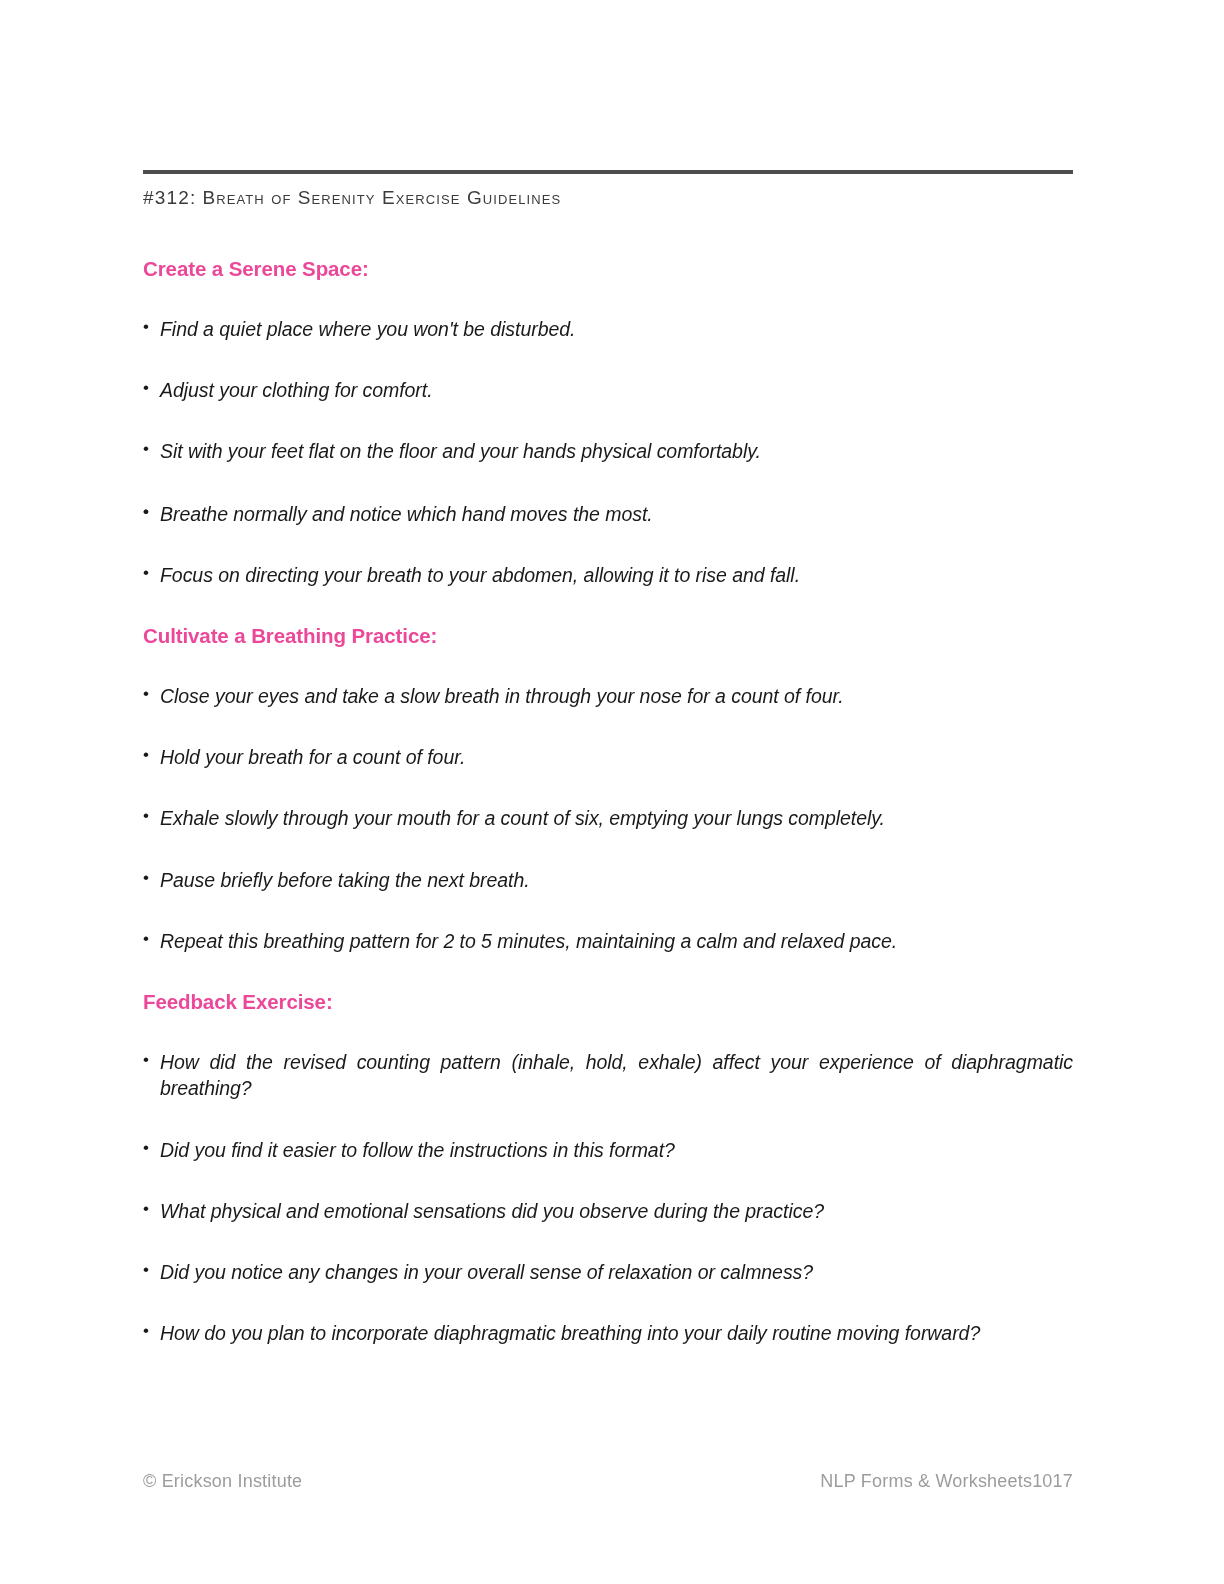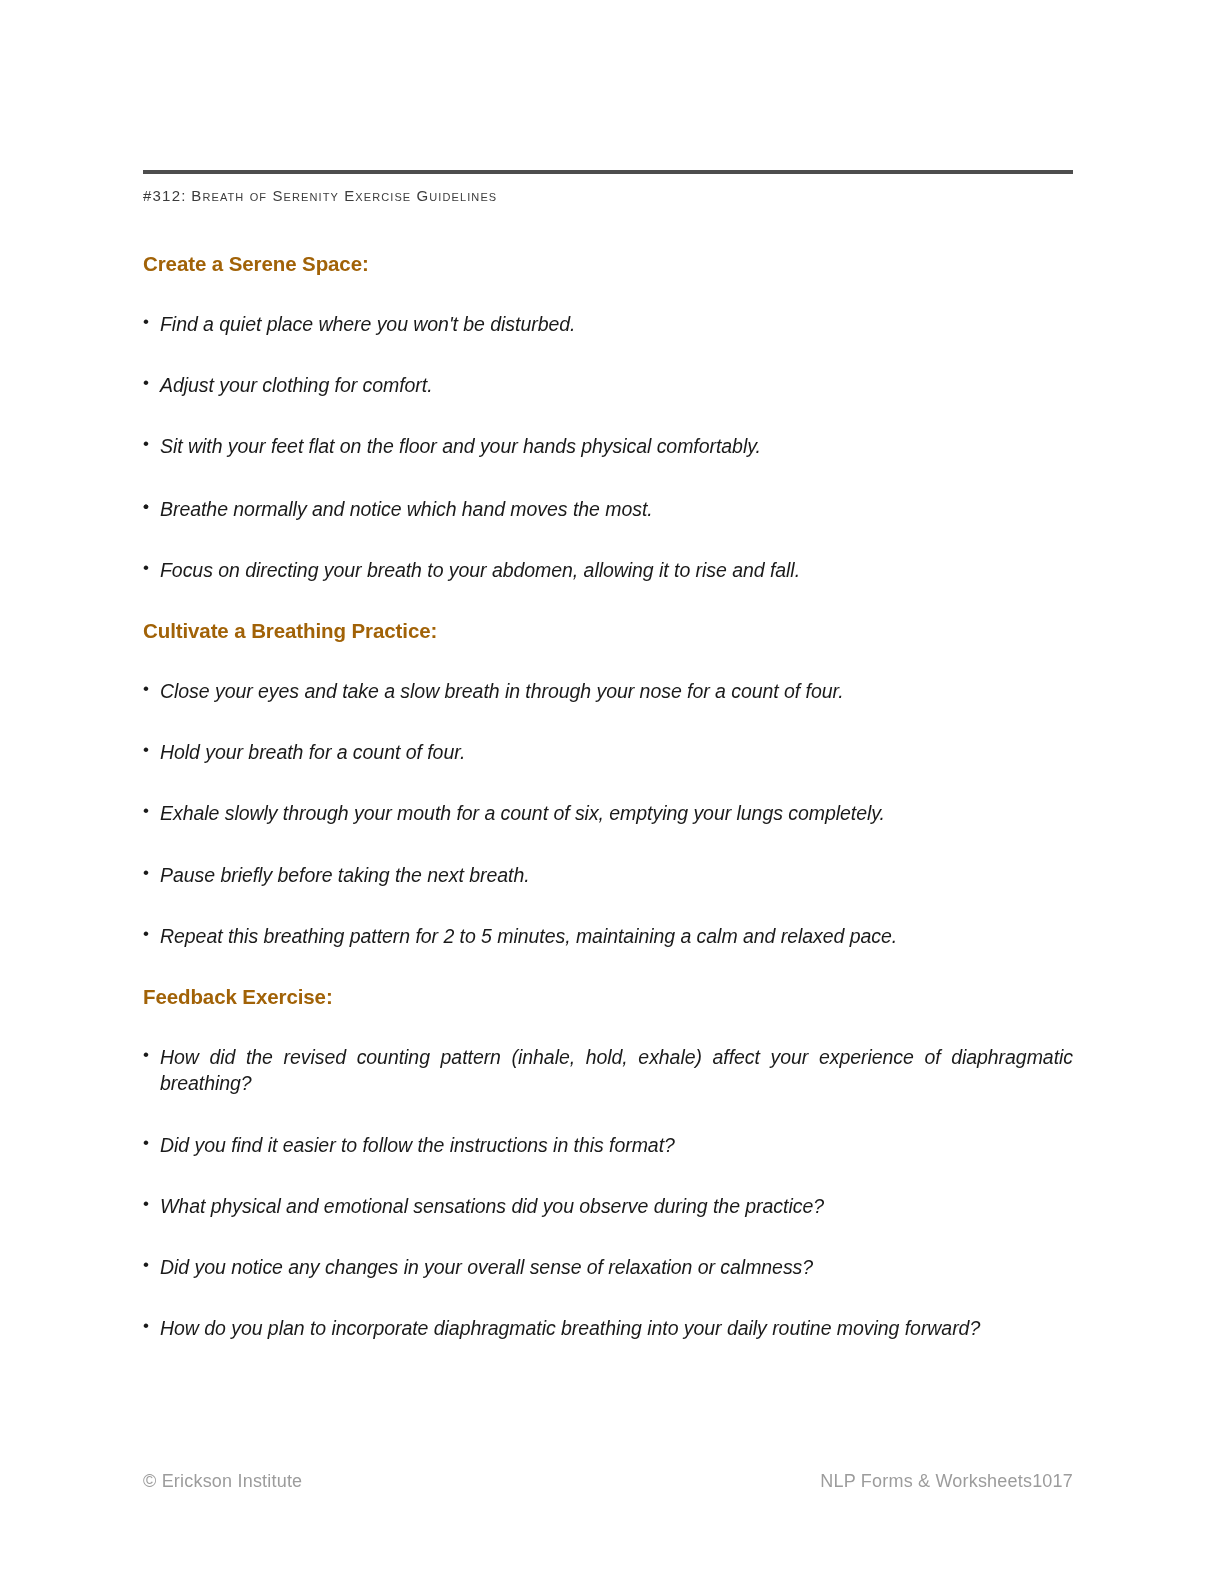--- a/index.html
+++ b/index.html
@@ -27,21 +27,21 @@
     top: 170px;
     width: 930px;
   }
   .header-rule {
     height: 4px;
     background: #4d4d4d;
     width: 100%;
   }
   .doc-header {
     margin-top: 13px;
-    font-size: 15px;
+    font-size: 19px;
     color: #3b3b3b;
     font-weight: 400;
     letter-spacing: 0.6px;
     white-space: nowrap;
   }
   .doc-header .num {
     font-variant: normal;
     text-transform: none;
     letter-spacing: 1.2px;
   }
@@ -51,21 +51,21 @@
   }
   .body-block {
     margin-top: 48px;
   }
   .section {
     margin: 0;
   }
   .section-heading {
     font-size: 20.5px;
     font-weight: bold;
-    color: #a16207;
+    color: #ec4899;
     letter-spacing: -0.1px;
     margin: 0 0 34px 0;
     line-height: 1.2;
   }
   .section + .section .section-heading {
     margin-top: 0;
   }
   .bullets {
     list-style: none;
     margin: 0 0 36px 0;

